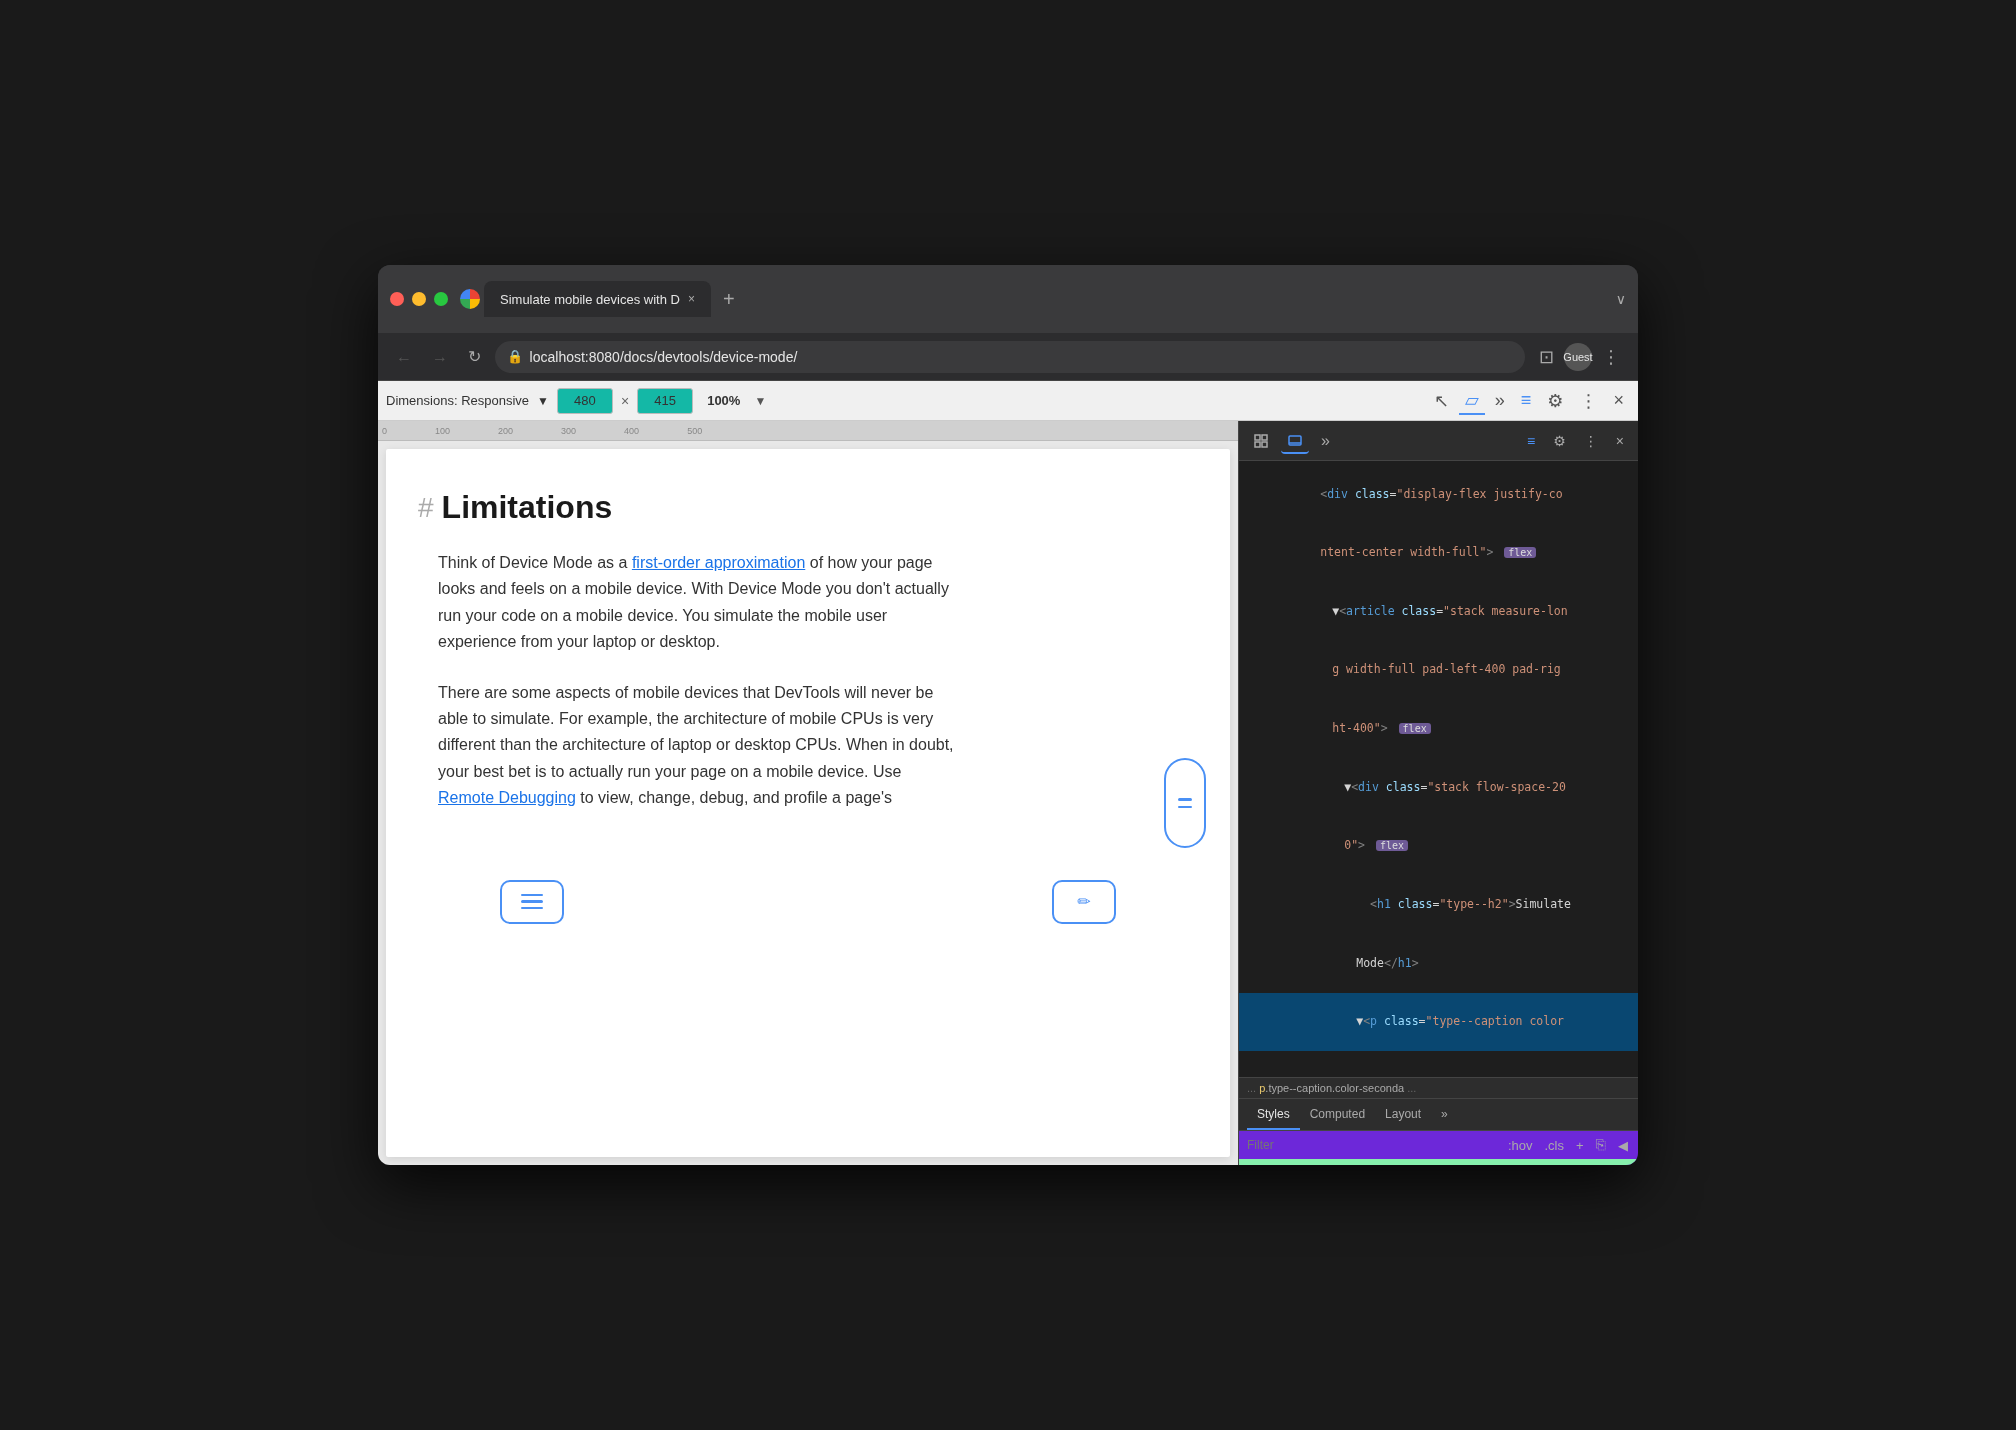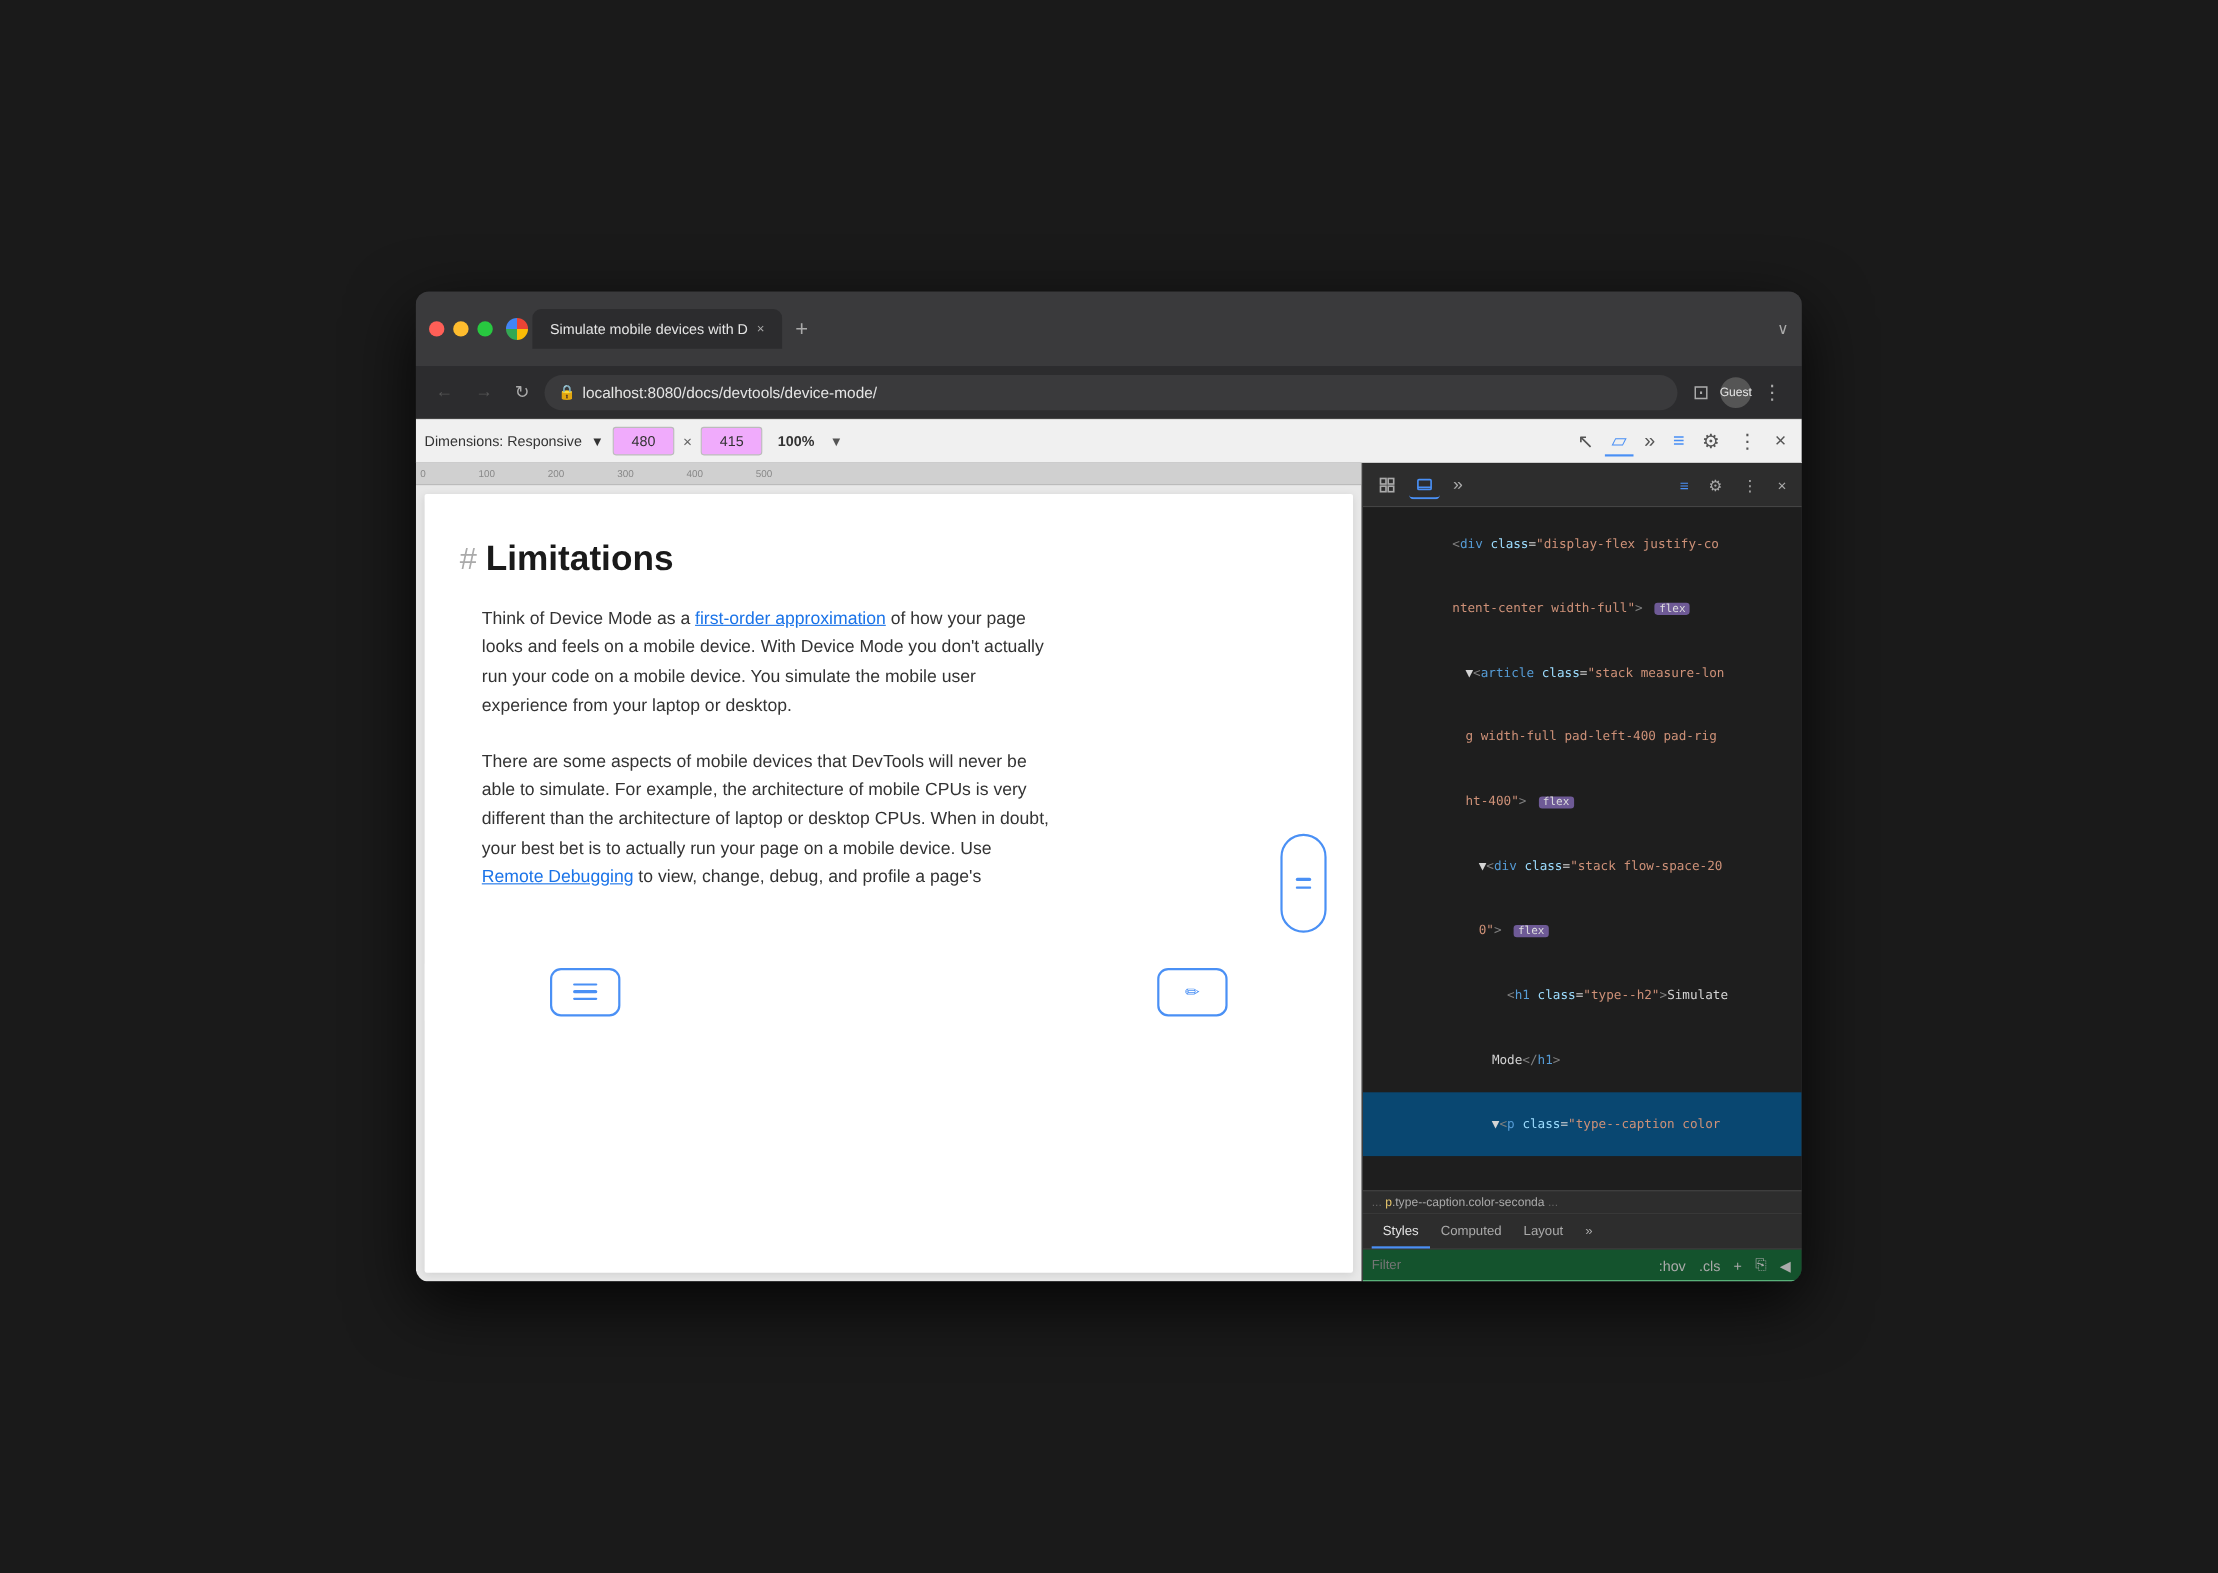--- a/index.html
+++ b/index.html
@@ -195,21 +195,21 @@
       white-space: nowrap;
     }
 
     .dim-input {
       width: 56px;
       height: 26px;
       border: 1px solid #bbb;
       border-radius: 3px;
       text-align: center;
       font-size: 13px;
-      background: #f0abfc;
+      background: #14b8a6;
       color: #333;
     }
 
     .dim-separator {
       font-size: 14px;
       color: #666;
     }
 
     .toolbar-spacer { flex: 1; }
 
@@ -491,26 +491,26 @@
       cursor: pointer;
       border-bottom: 2px solid transparent;
     }
 
     .styles-tab.active {
       color: #e5e5e5;
       border-bottom: 2px solid #4a90f5;
     }
 
     .styles-filter-bar {
-      background: #14532d;
+      background: #6d28d9;
       display: flex;
       align-items: center;
       padding: 4px 8px;
       gap: 8px;
-      border-bottom: 1px solid #86efac;
+      border-bottom: 6px solid #86efac;
     }
 
     .styles-filter-input {
       background: none;
       border: none;
       color: #ccc;
       font-size: 12px;
       outline: none;
       flex: 1;
     }

